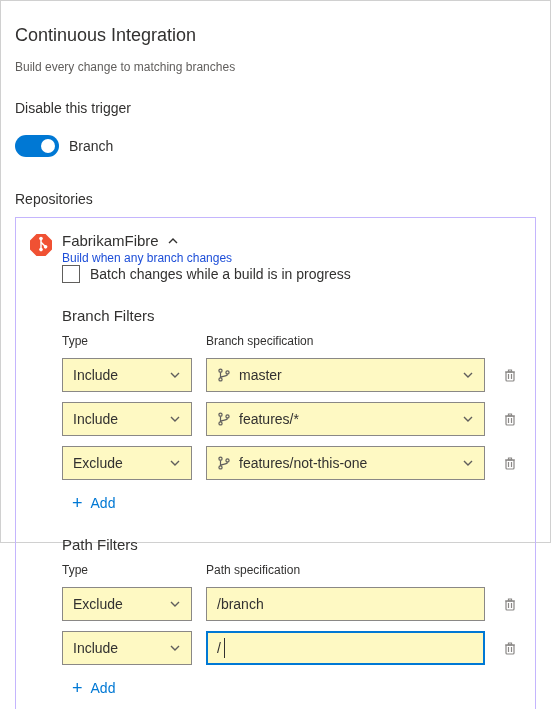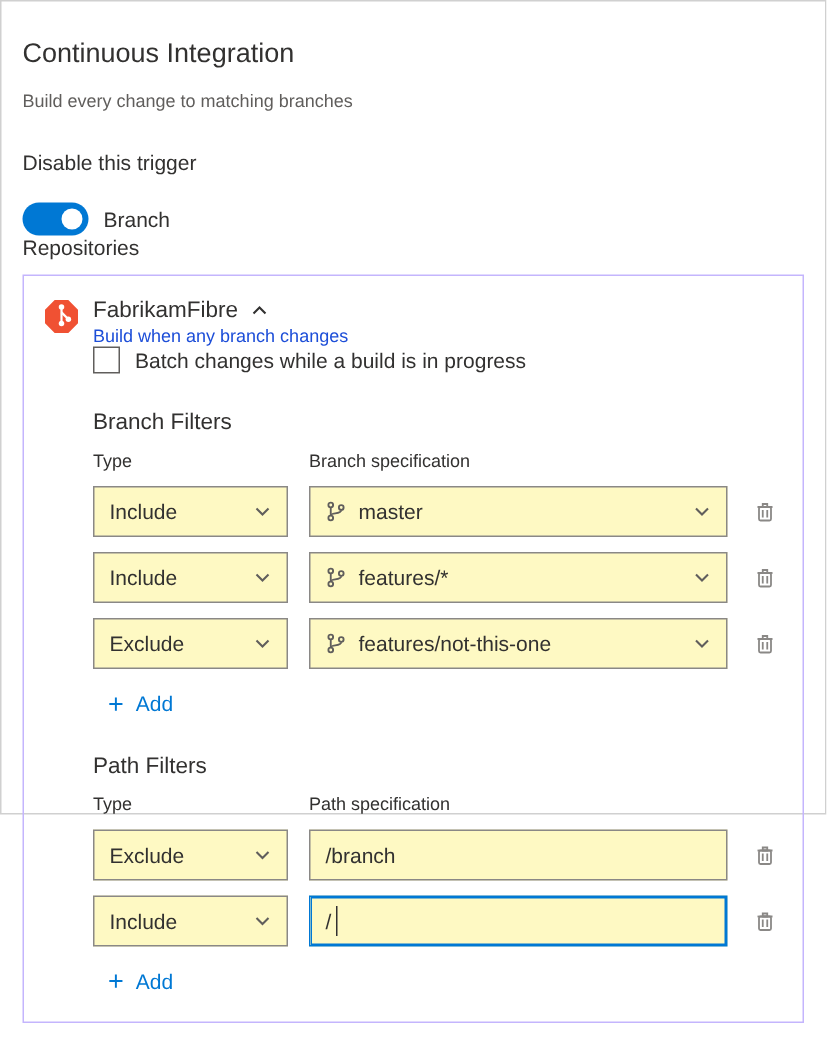--- a/index.html
+++ b/index.html
@@ -56,20 +56,21 @@
     height: 14px;
     background: #fff;
     border-radius: 50%;
     top: 4px;
     right: 4px;
   }
   .toggle-state {
     font-size: 14px;
   }
   .repos-label {
+    margin-top: 34px;
     font-size: 14px;
   }
   .repo-card {
     margin-top: 10px;
     border: 1px solid #c4b5fd;
     padding: 14px 14px 18px 14px;
   }
   .repo-header {
     display: flex;
     align-items: flex-start;

